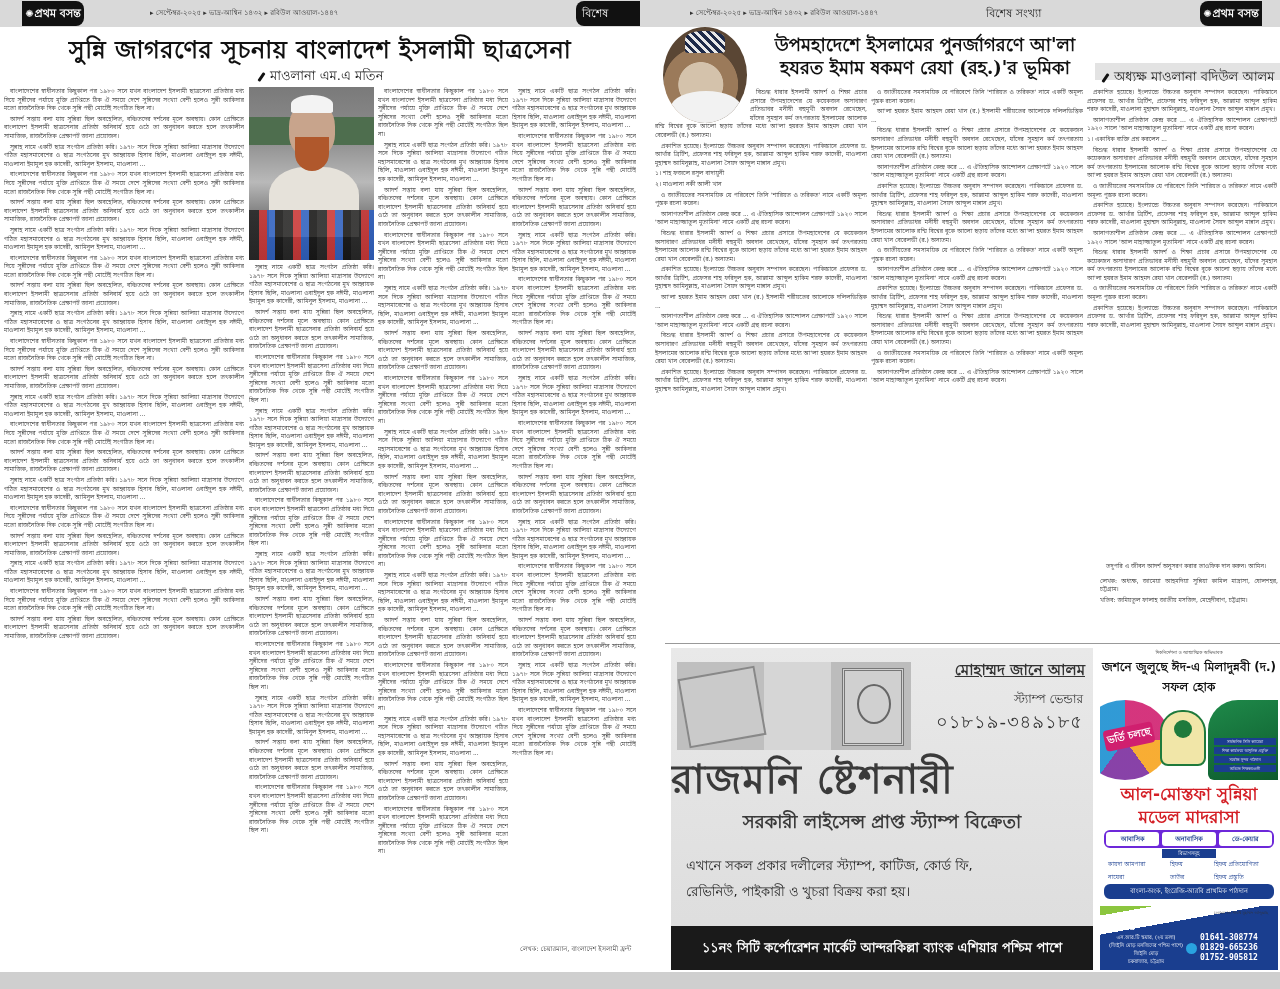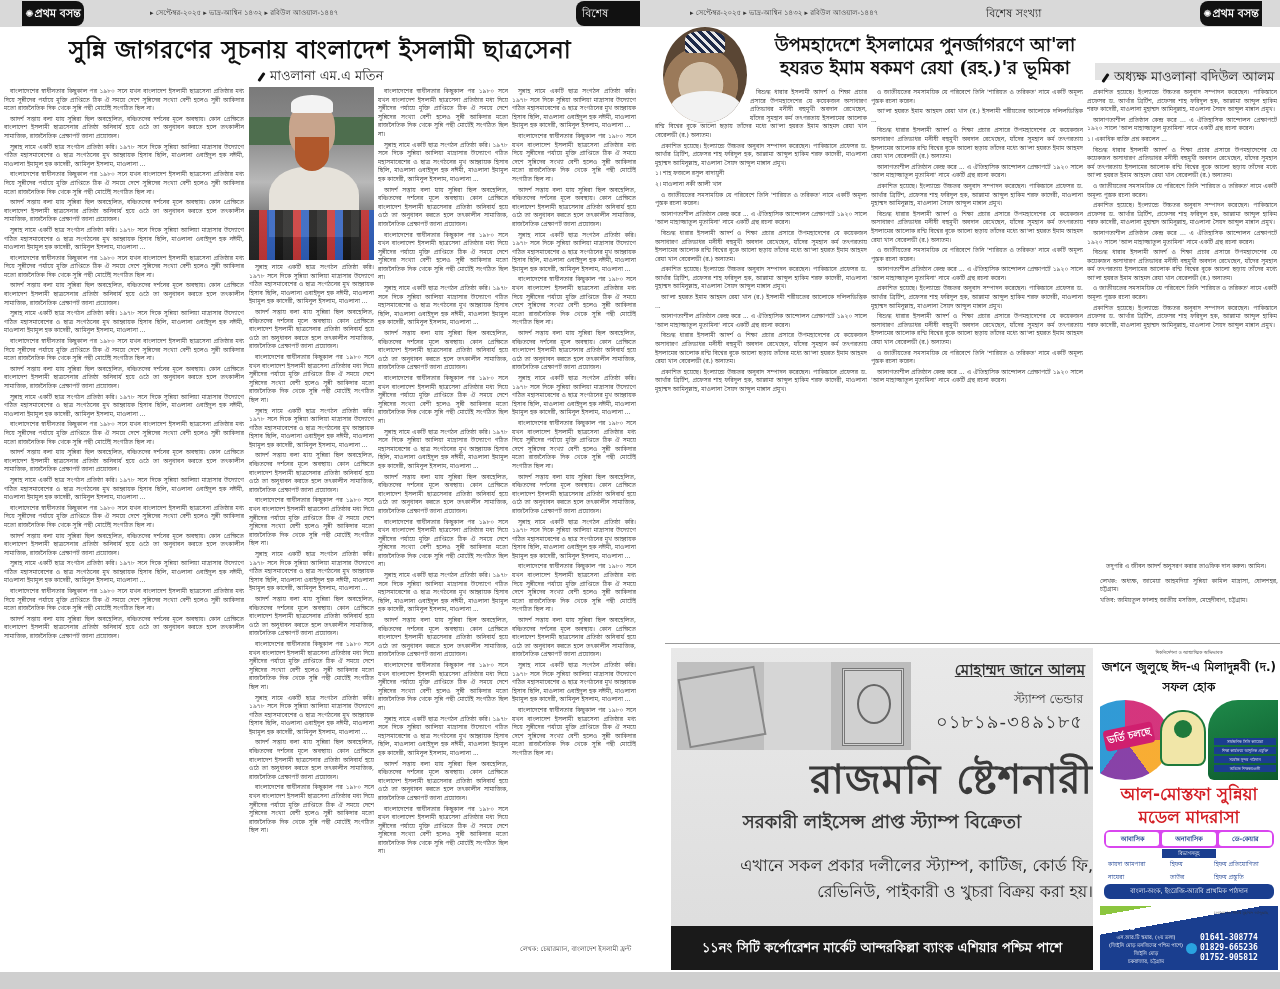--- a/index.html
+++ b/index.html
@@ -58,42 +58,42 @@
 
   .ad-stationery { position: absolute; top: 648px; left: 671px; width: 422px; height: 322px; background: linear-gradient(180deg,#e9e9e9,#dcdcdc); overflow: hidden; }
   .ad-stationery .stamps { position: absolute; top: 14px; left: 6px; width: 234px; height: 88px;
     background: linear-gradient(90deg,#bfbfbf 0 37%,#d6d6d6 37% 66%,#bcbcbc 66% 100%); }
   .ad-stationery .stamps .s1 { position: absolute; left: 6px; top: 10px; width: 78px; height: 70px; border: 2px solid #888; transform: rotate(-10deg); background: #cacaca; }
   .ad-stationery .stamps .s2 { position: absolute; left: 165px; top: 6px; width: 62px; height: 78px; border: 3px double #777; background: #d0d0d0; }
   .ad-stationery .stamps .seal { position: absolute; left: 180px; top: 22px; width: 34px; height: 40px; border-radius: 50%; border: 2px solid #666; }
   .ad-stationery .owner { position: absolute; top: 10px; right: 8px; font-size: 15px; font-weight: bold; color: #333; text-decoration: underline; }
   .ad-stationery .role { position: absolute; top: 42px; right: 10px; font-size: 12px; color: #333; }
   .ad-stationery .phone { position: absolute; top: 60px; right: 10px; font-size: 18px; color: #333; letter-spacing: 1px; }
-  .ad-stationery .shop { position: absolute; top: 100px; left: 0; width: 100%; text-align: right; font-size: 40px; font-weight: bold; color: #3a3a3a; letter-spacing: 1px; }
+  .ad-stationery .shop { position: absolute; top: 100px; left: 0; width: 100%; text-align: left; font-size: 40px; font-weight: bold; color: #3a3a3a; letter-spacing: 1px; }
   .ad-stationery .license { position: absolute; top: 160px; left: 0; width: 100%; text-align: center; font-size: 18px; font-weight: bold; color: #3a3a3a; }
-  .ad-stationery .desc { position: absolute; top: 205px; left: 0; width: 100%; text-align: right; font-size: 16px; line-height: 26px; color: #222; }
+  .ad-stationery .desc { position: absolute; top: 205px; left: 0; width: 100%; text-align: left; font-size: 13px; line-height: 26px; color: #222; padding-left: 15px; }
   .ad-stationery .addr { position: absolute; bottom: 0; left: 0; width: 100%; height: 44px; background: #1a1a1a; color: #fff;
     text-align: center; font-size: 13px; line-height: 44px; font-weight: bold; }
 
   .ad-madrasa { position: absolute; top: 648px; left: 1100px; width: 178px; height: 322px; background: #fff; overflow: hidden; }
   .ad-madrasa .tiny { position: absolute; top: 2px; width: 100%; text-align: center; font-size: 4.5px; color: #333; }
   .ad-madrasa .greet { position: absolute; top: 10px; width: 100%; text-align: center; font-size: 12px; font-weight: bold; color: #111; }
   .ad-madrasa .greet2 { position: absolute; top: 30px; width: 100%; text-align: center; font-size: 12px; font-weight: bold; color: #111; }
   .ad-madrasa .rainbow { position: absolute; top: 52px; left: -20px; width: 90px; height: 80px; border-radius: 50%;
     background: conic-gradient(#d01f6f 0 25%, #f7a41d 25% 40%, #7b2d9e 40% 60%, #1a8fd1 60% 100%); opacity: .9; }
   .ad-madrasa .admit { position: absolute; top: 78px; left: 4px; font-size: 10px; font-weight: bold; color: #fff; background: #d01f6f;
     padding: 2px 3px; transform: rotate(-12deg); border-radius: 4px; }
   .ad-madrasa .emblem { position: absolute; top: 62px; left: 60px; width: 46px; height: 56px; border-radius: 22px 22px 8px 8px; background: #f1e6a8; border: 2px solid #1f7a3c; }
   .ad-madrasa .emblem::after { content: ""; position: absolute; top: 8px; left: 12px; width: 18px; height: 18px; border-radius: 50%; background: #1f7a3c; }
   .ad-madrasa .cctv { position: absolute; top: 52px; right: 0; width: 70px; height: 80px; background: linear-gradient(160deg,#1f8a4a,#0d5a2d); border-radius: 30px 0 0 6px; }
   .ad-madrasa .feat { position: absolute; right: 2px; width: 62px; height: 7px; background: #1a3e8f; color: #fff; font-size: 3.8px; line-height: 7px; text-align: center; }
   .ad-madrasa .name1, .ad-madrasa .name2 { position: absolute; width: 100%; text-align: center; font-size: 17px; font-weight: bold; color: #d41f26; }
   .ad-madrasa .name1 { top: 133px; }
   .ad-madrasa .name2 { top: 156px; }
-  .ad-madrasa .types { position: absolute; top: 182px; left: 4px; width: 170px; height: 18px; background: #d946ef; border-radius: 6px; display: flex; gap: 3px; padding: 2px; }
+  .ad-madrasa .types { position: absolute; top: 182px; left: 4px; width: 170px; height: 18px; background: #6d28d9; border-radius: 6px; display: flex; gap: 3px; padding: 2px; }
   .ad-madrasa .types span { flex: 1; background: #fff; color: #1a3e8f; font-size: 6.5px; font-weight: bold; text-align: center; line-height: 14px; border-radius: 3px; }
   .ad-madrasa .dept { position: absolute; top: 201px; left: 62px; width: 54px; height: 9px; background: #1a3e8f; color: #fff; font-size: 5px; text-align: center; line-height: 9px; }
   .ad-madrasa .subjects { position: absolute; top: 211px; left: 8px; width: 166px; display: grid; grid-template-columns: 1fr 0.7fr 1fr; gap: 2px 2px; font-size: 6px; color: #1a3e8f; }
   .ad-madrasa .edu { position: absolute; top: 236px; left: 4px; width: 170px; height: 15px; background: #1a3e8f; color: #fff; font-size: 6.5px; text-align: center; line-height: 15px; border-radius: 6px; }
   .ad-madrasa .bottom { position: absolute; top: 258px; left: 0; width: 100%; height: 64px;
     background: linear-gradient(170deg,#8cc63f 0 10%,#fff 10% 30%,#1a3e8f 30% 100%); }
   .ad-madrasa .chair { position: absolute; top: 262px; right: 10px; font-size: 4px; color: #333; text-align: right; }
   .ad-madrasa .home { position: absolute; top: 275px; left: 30px; font-size: 8px; color: #fff; }
   .ad-madrasa .address { position: absolute; top: 285px; left: 4px; width: 84px; font-size: 5px; color: #fff; text-align: center; line-height: 8px; }
   .ad-madrasa .phones { position: absolute; top: 285px; left: 100px; font-size: 8px; color: #fff; font-weight: bold; line-height: 10px; font-family: "DejaVu Sans Mono", monospace; }

